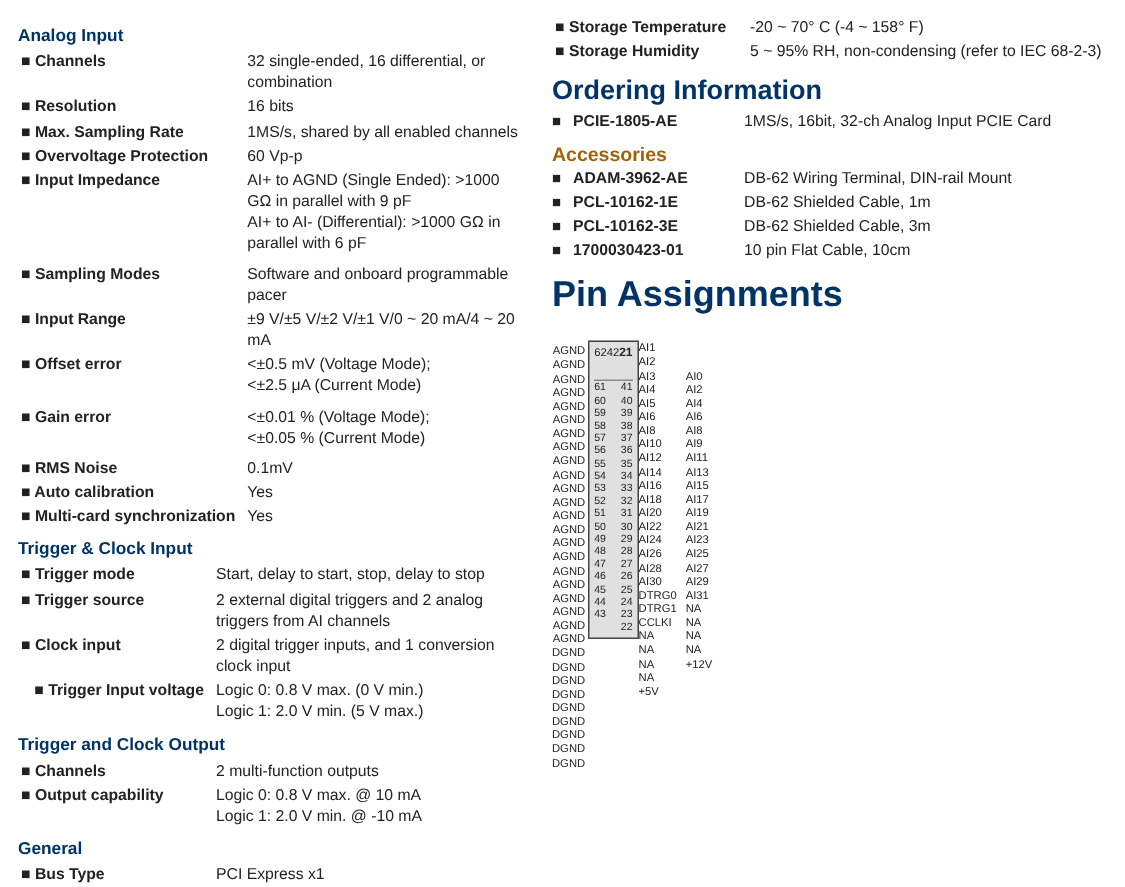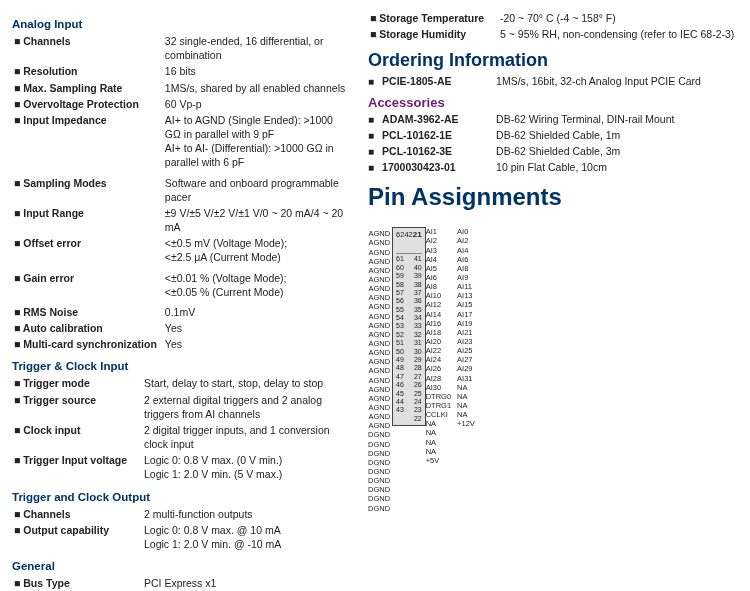--- a/index.html
+++ b/index.html
@@ -67,21 +67,21 @@
     .ordering-title {
       font-size: 18px;
       font-weight: bold;
       color: #003366;
       margin-bottom: 4px;
     }
 
     .accessories-title {
       font-size: 13px;
       font-weight: bold;
-      color: #701a75;
+      color: #a16207;
       margin-top: 6px;
       margin-bottom: 3px;
     }
 
     .pin-assignments-title {
       font-size: 24px;
       font-weight: bold;
       color: #003366;
       margin-top: 8px;
       margin-bottom: 16px;
@@ -175,21 +175,21 @@
       </tr>
       <tr>
         <td>■ Trigger source</td>
         <td>2 external digital triggers and 2 analog triggers from AI channels</td>
       </tr>
       <tr>
         <td style="white-space:normal;">■ Clock input</td>
         <td>2 digital trigger inputs, and 1 conversion clock input</td>
       </tr>
       <tr>
-        <td style="white-space:normal;">■ Trigger Input voltage</td>
+        <td style="white-space:normal;text-align:right;">■ Trigger Input voltage</td>
         <td>Logic 0: 0.8 V max. (0 V min.)<br>Logic 1: 2.0 V min. (5 V max.)</td>
       </tr>
     </tbody>
       </table>
 
     <div class="subsection-title">Trigger and Clock Output</div>
     <table class="spec-table">
       <tbody>
           <tr>
         <td>■ Channels</td>
@@ -386,21 +386,21 @@
                 <span>43</span>
                 <span>23</span>
               </div>
             <div style="display:flex;justify-content:space-between;">
                 <span></span>
                 <span>22</span>
               </div>
           </div>
         </div>
 
-        <div style="display:flex;gap:6px;">
+        <div style="display:flex;gap:6px;align-items:center;">
           <div style="font-size:7.5px;line-height:1.22;">
             <div>AI1</div>
               <div>AI2</div>
               <div>AI3</div>
               <div>AI4</div>
               <div>AI5</div>
             <div>AI6</div>
               <div>AI8</div>
               <div>AI10</div>
               <div>AI12</div>

